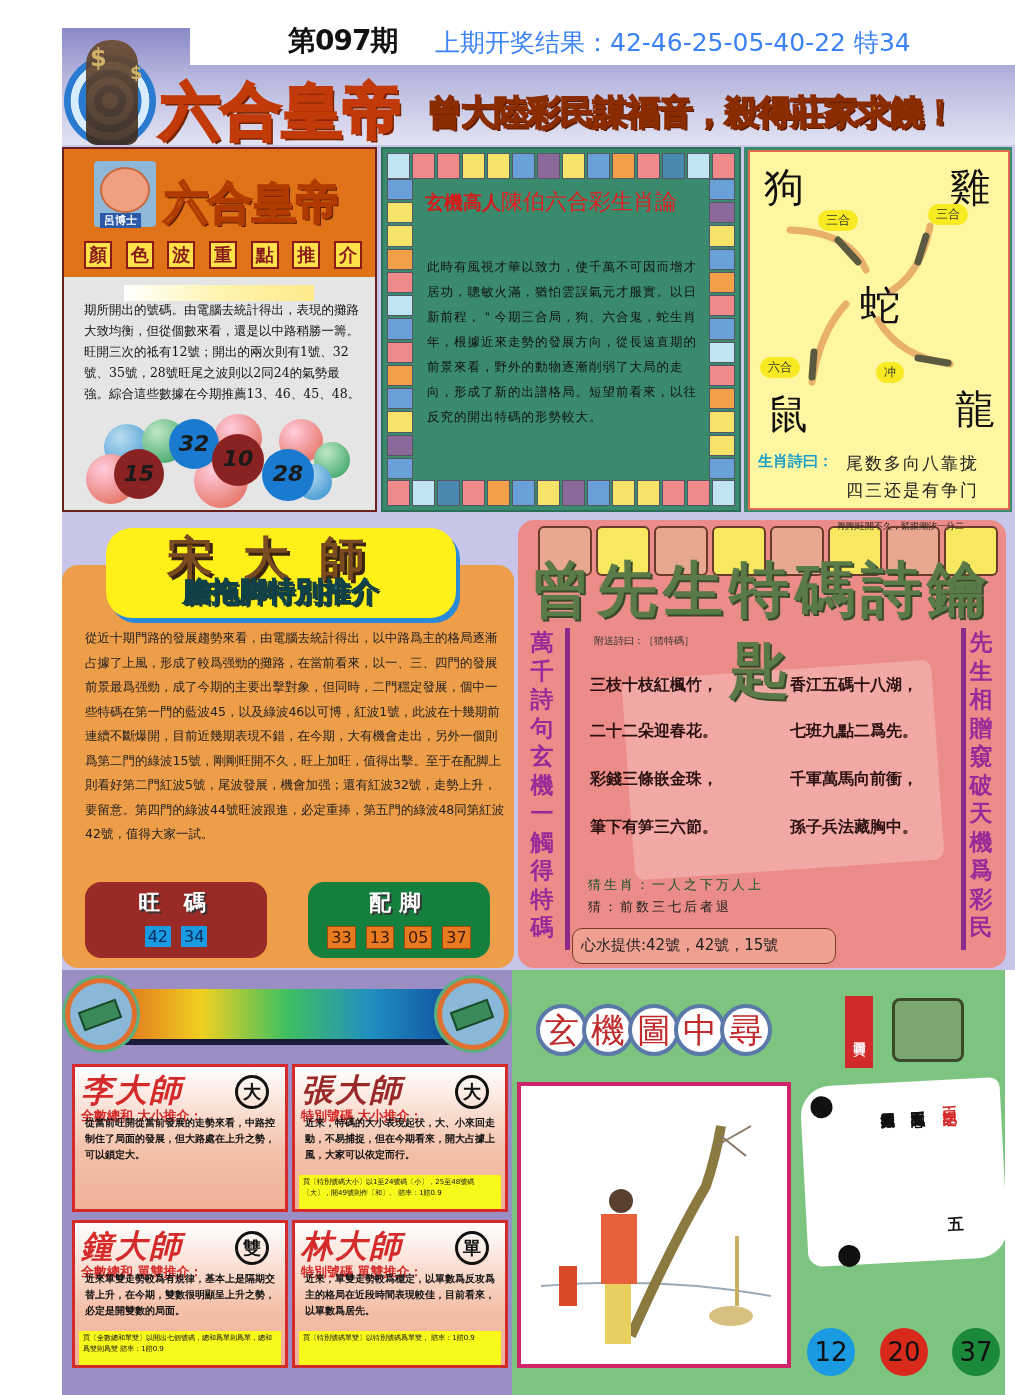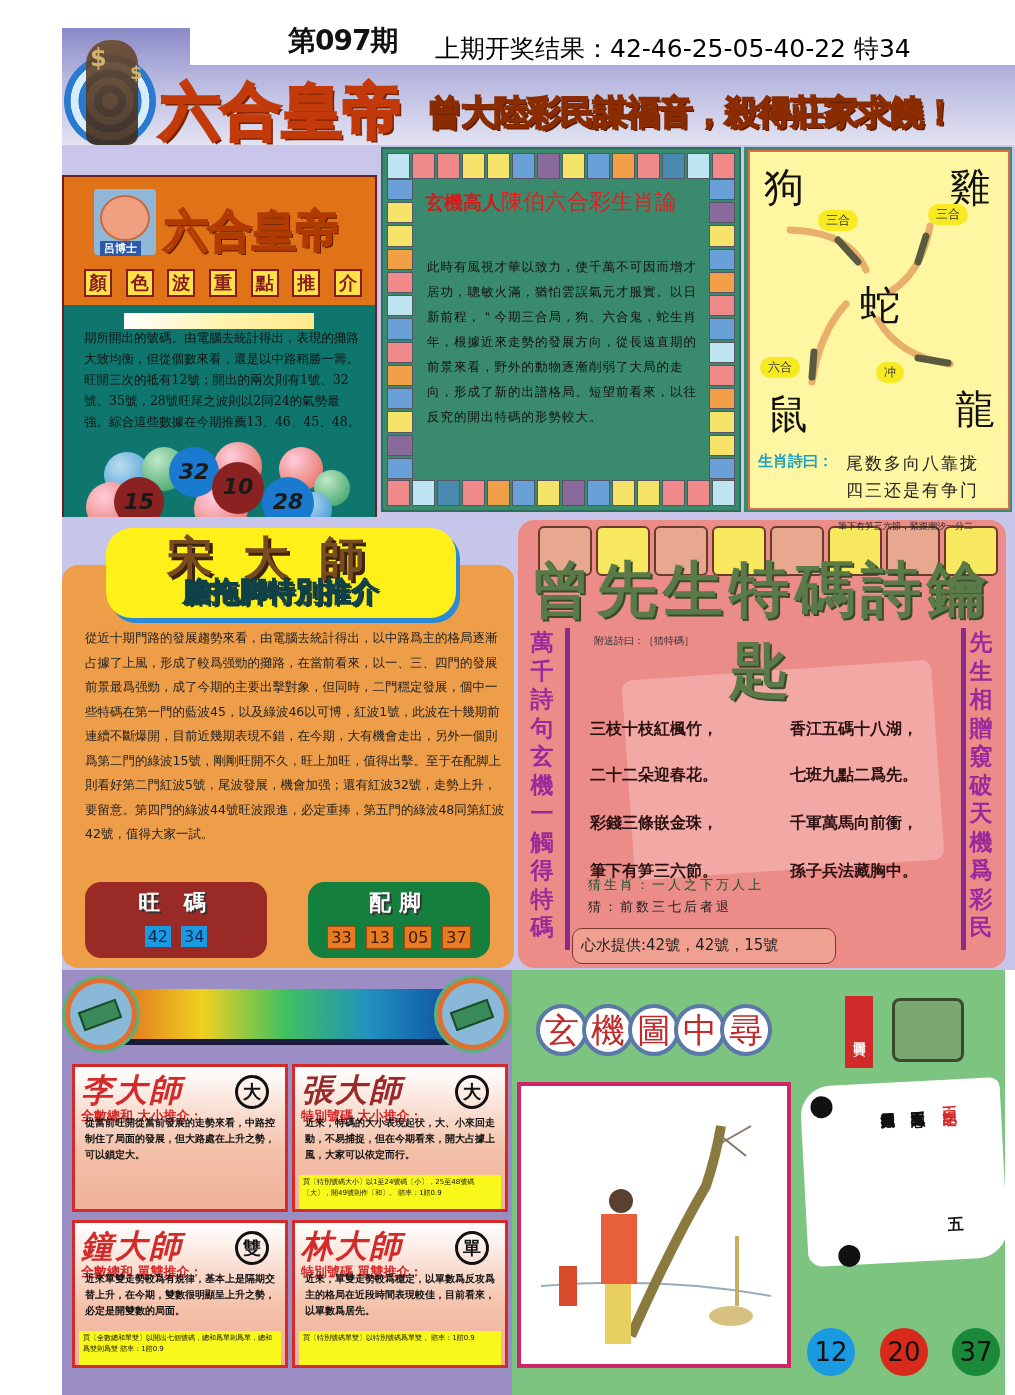--- a/index.html
+++ b/index.html
@@ -7,38 +7,38 @@
     width: 1015px; height: 1395px; background: #ffffff; position: relative; overflow: hidden;
     font-family: "DejaVu Sans", "Liberation Sans", sans-serif;
   }
   .abs { position: absolute; }
 
   
   #hdr-bg { left: 62px; top: 28px; width: 953px; height: 117px;
     background: linear-gradient(180deg, #8a8ac8 0%, #b9b9e0 45%, #e3e3f3 100%); }
   #hdr-white { left: 190px; top: 20px; width: 825px; height: 45px; background: #fff; }
   #issue { left: 288px; top: 22px; font-size: 28px; font-weight: bold; color: #111; letter-spacing: -1px; }
-  #lastres { left: 435px; top: 26px; font-size: 25px; color: #000000; margin-top: 6px; }
+  #lastres { left: 435px; top: 26px; font-size: 25px; color: #3b82f6; }
   #logo-orb { left: 64px; top: 55px; width: 92px; height: 92px; border-radius: 50%;
     background: radial-gradient(circle, #e8f4ff 0 12%, #2a7bd0 13% 24%, #d8ecff 25% 36%, #2a7bd0 37% 48%, #d8ecff 49% 60%, #2a7bd0 61% 100%); }
   #logo-man { left: 86px; top: 40px; width: 52px; height: 105px;
     background: linear-gradient(180deg,#6b4a2e,#3e2a1a); border-radius: 24px 24px 10px 10px; opacity: .9; }
   #logo-bag1 { left: 90px; top: 44px; font-size: 24px; color: #d1b26a; font-weight: bold; }
   #logo-bag2 { left: 130px; top: 62px; font-size: 18px; color: #d1b26a; font-weight: bold; }
   #hdr-title { left: 160px; top: 72px; font-size: 60px; font-weight: 900; color: #ffe23a;
     -webkit-text-stroke: 3px #c23a0a; letter-spacing: 1px;
     text-shadow: 3px 3px 0 #7a2300; font-family: "DejaVu Sans", sans-serif; }
   #hdr-slogan { left: 428px; top: 90px; font-size: 34px; font-weight: 900; color: #f7c32a;
     -webkit-text-stroke: 2px #8a2b00; text-shadow: 2px 2px 0 #5a1a00; letter-spacing: -1px; }
 
   
   #row1-bg { left: 62px; top: 145px; width: 953px; height: 372px; background: #c9c6ea; }
 
   
-  #pa { left: 62px; top: 147px; width: 315px; height: 365px; border: 2px solid #6a1e1e; background: #0f766e; margin-top: 28px; }
+  #pa { left: 62px; top: 147px; width: 315px; height: 365px; border: 2px solid #6a1e1e; background: #e5e5e5; }
   #pa-top { left: 0; top: 0; width: 311px; height: 128px; background: #e07318; }
   #pa-face { left: 30px; top: 12px; width: 62px; height: 66px; background: #8fb8d8; border-radius: 4px; }
   #pa-face-inner { left: 6px; top: 6px; width: 50px; height: 46px; border-radius: 50%; background: #f0a080; border: 2px solid #c86a40; }
   #pa-face-lbl { left: 6px; top: 52px; font-size: 11px; color: #fff; font-weight: bold; background: #2a5aa8; padding: 0 4px; }
   #pa-title { left: 100px; top: 25px; font-size: 44px; font-weight: 900; color: #ffec6a;
     -webkit-text-stroke: 2px #b03a00; text-shadow: 2px 2px 0 #602000; }
   #pa-subrow { left: 20px; top: 92px; width: 278px; height: 28px; display: flex; justify-content: space-between; }
   .pa-chip { width: 28px; height: 28px; background: #ffe14a; border: 2px solid #8a1a1a; font-size: 18px; font-weight: 900;
     color: #8a1a1a; text-align: center; line-height: 24px; }
   #pa-glow { left: 60px; top: 136px; width: 190px; height: 16px; background: linear-gradient(90deg,#fff,#fff4b0,#ffe98a); }
@@ -95,21 +95,21 @@
   #pe-note { left: 320px; top: 0; font-size: 9px; color: #222; white-space: nowrap; }
   #pe-title { left: 0; top: 30px; width: 488px; text-align: center; font-size: 60px; font-weight: 900;
     color: #5a7a48; letter-spacing: 6px; text-shadow: 2px 2px 0 #3a4a2a; }
   #pe-left-vert, #pe-right-vert { top: 108px; width: 28px; font-size: 23px; font-weight: 900; color: #9a2a9a; line-height: 28.5px; text-align: center; }
   #pe-left-vert { left: 10px; } #pe-right-vert { left: 449px; }
   #pe-lbar { left: 47px; top: 108px; width: 5px; height: 322px; background: #8a2a8a; }
   #pe-rbar { left: 443px; top: 108px; width: 5px; height: 322px; background: #8a2a8a; }
   #pe-watermark { left: 110px; top: 150px; width: 310px; height: 200px; background: rgba(255,220,220,0.35);
     transform: rotate(-4deg); border-radius: 10px; }
   #pe-intro { left: 76px; top: 114px; font-size: 10px; color: #333; }
-  .poem-l, .poem-r { font-size: 16px; font-weight: bold; color: #2a1010; margin-top: 44px; }
+  .poem-l, .poem-r { font-size: 16px; font-weight: bold; color: #2a1010; }
   #pe-guess1 { left: 70px; top: 356px; font-size: 13px; color: #14532d; letter-spacing: 3px; }
   #pe-guess2 { left: 70px; top: 378px; font-size: 13px; color: #222; letter-spacing: 3px; }
   #pe-provide { left: 54px; top: 408px; width: 264px; height: 36px; border: 1px solid #7a3a2a; border-radius: 10px;
     background: #f0a090; font-size: 15px; color: #222; padding: 7px 8px; }
 
   
   #row3-bg { left: 62px; top: 970px; width: 450px; height: 425px; background: #9a8ec4; }
   #banner { left: 62px; top: 975px; width: 450px; height: 82px; }
   #banner-bar { left: 56px; top: 14px; width: 336px; height: 50px;
     background: linear-gradient(90deg,#e07020,#f0d020,#40c060,#2090c0,#1050a0); box-shadow: 0 6px 0 #1a1a3a; }
@@ -333,21 +333,21 @@
   <div class="abs" id="pe-tiles">
     <div class="etile" style="background:#e8a890"></div>
     <div class="etile" style="background:#f8e860"></div>
     <div class="etile" style="background:#e8a890"></div>
     <div class="etile" style="background:#f8e860"></div>
     <div class="etile" style="background:#e8a890"></div>
     <div class="etile" style="background:#f8e860"></div>
     <div class="etile" style="background:#e8a890"></div>
     <div class="etile" style="background:#f8e860"></div>
   </div>
-  <div class="abs" id="pe-note">筆下有笋三六節，緊跟潮汐一分二</div>
+  <div class="abs" id="pe-note">剛剛旺開不久，緊跟潮汐一分二</div>
   <div class="abs" id="pe-title">曾先生特碼詩鑰匙</div>
   <div class="abs" id="pe-left-vert">萬千詩句玄機一觸得特碼</div>
   <div class="abs" id="pe-lbar"></div>
   <div class="abs" id="pe-rbar"></div>
   <div class="abs" id="pe-right-vert">先生相贈窺破天機爲彩民</div>
   <div class="abs" id="pe-intro">附送詩曰：［猜特碼］</div>
   <div class="abs poem-l" style="left:72px;top:155px;">三枝十枝紅楓竹，</div>
   <div class="abs poem-l" style="left:72px;top:201px;">二十二朵迎春花。</div>
   <div class="abs poem-l" style="left:72px;top:249px;">彩錢三條嵌金珠，</div>
   <div class="abs poem-l" style="left:72px;top:297px;">筆下有笋三六節。</div>

